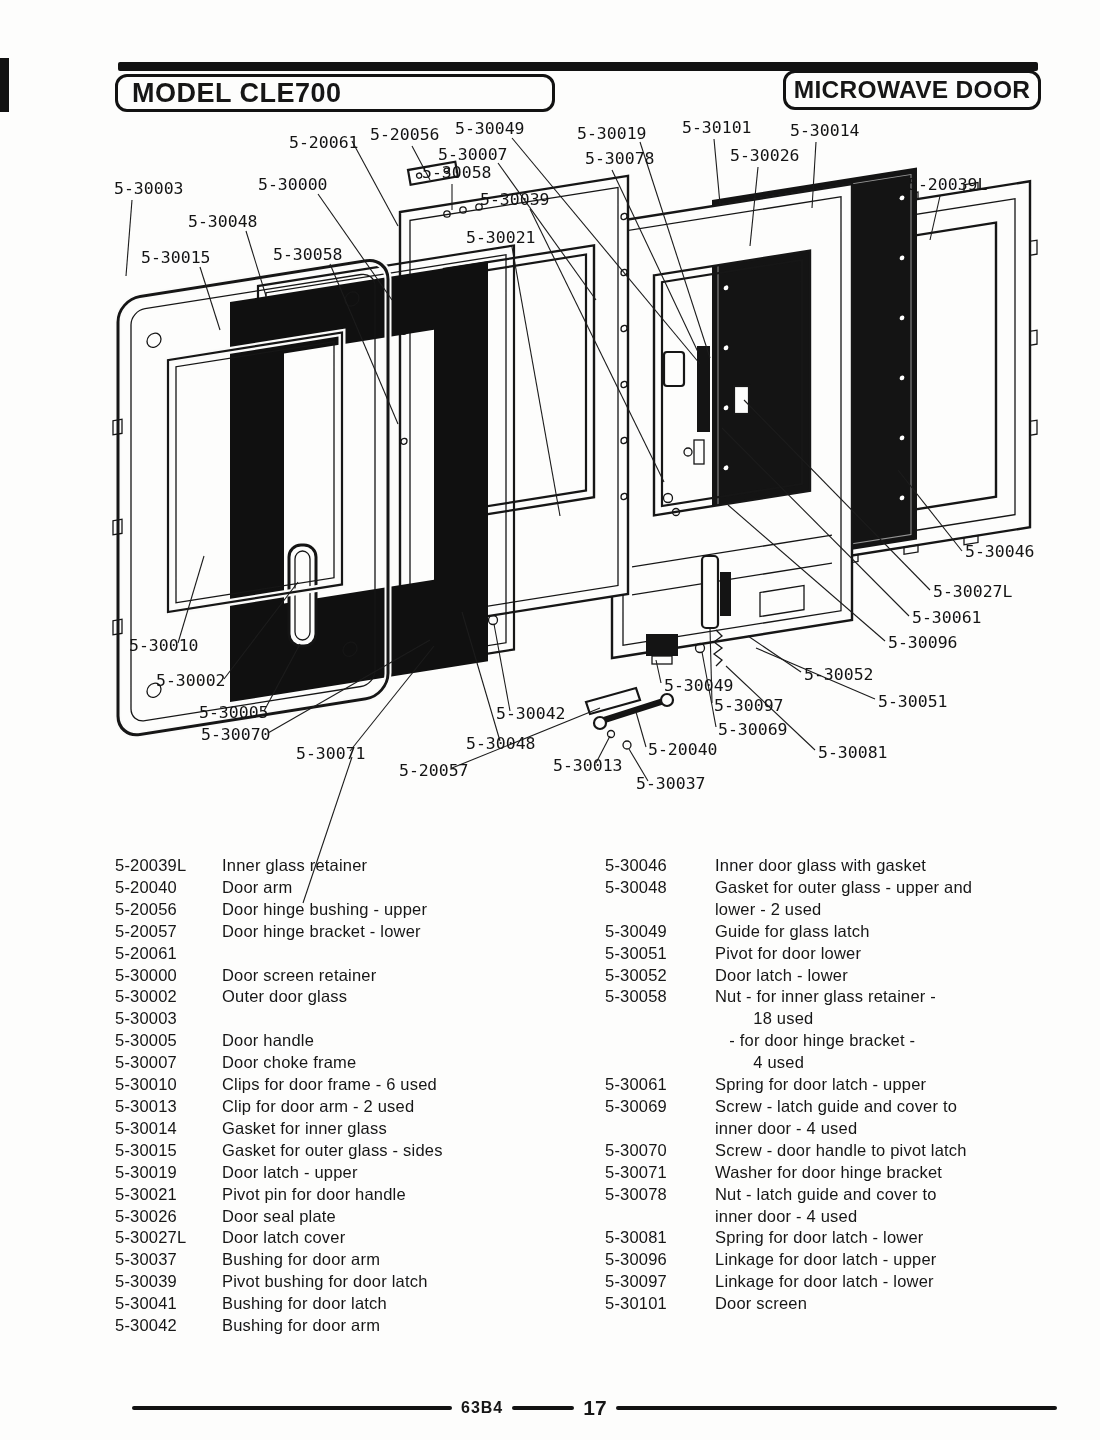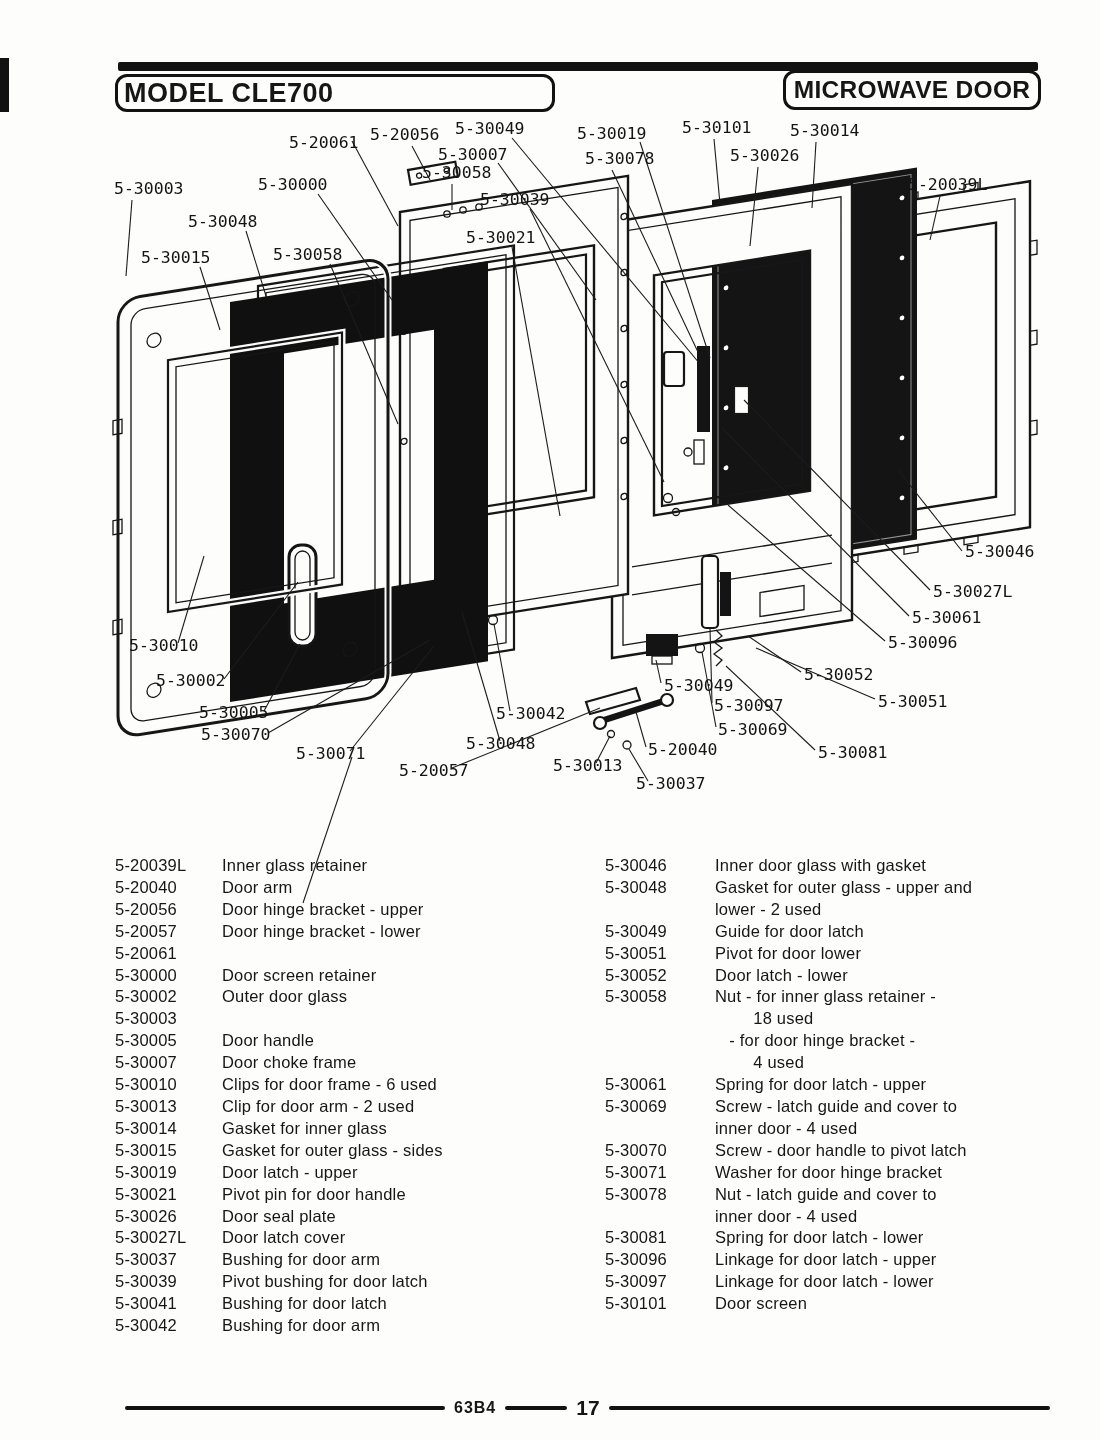--- a/index.html
+++ b/index.html
@@ -2,21 +2,21 @@
 <html><head>
 <meta charset="utf-8">
 <style>
   html,body{margin:0;padding:0;background:#ffffff;}
   .page{position:relative;width:1100px;height:1440px;background:#fdfdfc;overflow:hidden;
         font-family:"Liberation Sans",sans-serif;color:#161616;}
   
   .edge-mark{position:absolute;left:0;top:58px;width:9px;height:54px;background:#121212;}
   .topbar{position:absolute;left:118px;top:62px;width:920px;height:9px;background:#121212;border-radius:2px;z-index:3;}
   .model-box{position:absolute;left:115px;top:74px;width:440px;height:38px;border:3.5px solid #121212;
-             border-radius:12px;display:flex;align-items:center;padding-left:6px;box-sizing:border-box;z-index:3;background:transparent;}
+             border-radius:12px;display:flex;align-items:center;padding-left:14px;box-sizing:border-box;z-index:3;background:transparent;}
   .model-box span{font-size:27px;font-weight:bold;letter-spacing:.5px;white-space:nowrap;}
   .title-box{position:absolute;left:783px;top:70px;width:258px;height:40px;border:3.5px solid #121212;
              border-radius:12px;display:flex;align-items:center;justify-content:center;box-sizing:border-box;z-index:3;background:#fdfdfc;}
   .title-box span{font-size:24.5px;font-weight:bold;letter-spacing:.3px;white-space:nowrap;}
   
   svg.diagram{position:absolute;left:0;top:0;width:1100px;height:1440px;z-index:2;pointer-events:none;}
   .ink1{fill:none;stroke:#161616;stroke-width:1.3;}
   .ink2{fill:none;stroke:#161616;stroke-width:2.2;}
   .ink3{fill:none;stroke:#161616;stroke-width:3;}
   .case{fill:none;stroke:#fbfbfa;stroke-width:7;}
@@ -29,21 +29,21 @@
   
   .parts{position:absolute;left:115px;top:855px;width:932px;display:flex;z-index:1;}
   .col{display:flex;flex-direction:column;}
   .col.left{width:490px;}
   .col.right{width:442px;}
   .part-row{display:grid;grid-template-columns:107px 1fr;line-height:21.9px;font-size:16.5px;letter-spacing:.2px;}
   .col.right .part-row{grid-template-columns:110px 1fr;}
   .pn{white-space:nowrap;}
   .pd{white-space:pre-wrap;}
   
-  .footer{position:absolute;left:125px;top:1396px;width:925px;display:flex;align-items:center;z-index:3;}
+  .footer{position:absolute;left:132px;top:1396px;width:925px;display:flex;align-items:center;z-index:3;}
   .rule{height:3.5px;background:#121212;border-radius:2px;}
   .r1{width:320px;margin-right:9px;}
   .r2{width:62px;margin:0 9px;}
   .r3{flex:1;margin-left:9px;}
   .doccode{font-size:16px;font-weight:bold;letter-spacing:1px;}
   .pageno{font-size:21px;font-weight:bold;}
 </style>
 </head>
 <body>
 
@@ -273,21 +273,21 @@
         <div class="part-row">
           <span class="pn">5-20039L</span>
           <span class="pd">Inner glass retainer</span>
         </div>
         <div class="part-row">
           <span class="pn">5-20040</span>
           <span class="pd">Door arm</span>
         </div>
         <div class="part-row">
           <span class="pn">5-20056</span>
-          <span class="pd">Door hinge bracket - upper</span>
+          <span class="pd">Door hinge bushing - upper</span>
         </div>
         <div class="part-row">
           <span class="pn">5-20057</span>
           <span class="pd">Door hinge bracket - lower</span>
         </div>
         <div class="part-row">
           <span class="pn">5-20061</span>
         </div>
         <div class="part-row">
           <span class="pn">5-30000</span>
@@ -362,21 +362,21 @@
           <span class="pn">5-30046</span>
           <span class="pd">Inner door glass with gasket</span>
         </div>
         <div class="part-row">
           <span class="pn">5-30048</span>
           <span class="pd">Gasket for outer glass - upper and
 lower - 2 used</span>
         </div>
         <div class="part-row">
           <span class="pn">5-30049</span>
-          <span class="pd">Guide for door latch</span>
+          <span class="pd">Guide for glass latch</span>
         </div>
         <div class="part-row">
           <span class="pn">5-30051</span>
           <span class="pd">Pivot for door lower</span>
         </div>
         <div class="part-row">
           <span class="pn">5-30052</span>
           <span class="pd">Door latch - lower</span>
         </div>
         <div class="part-row">

